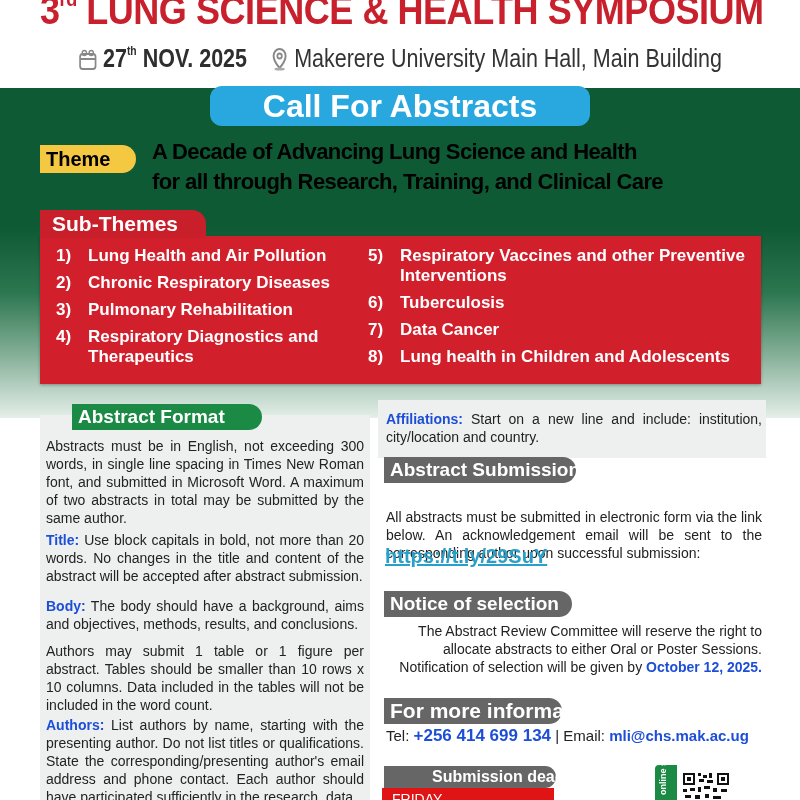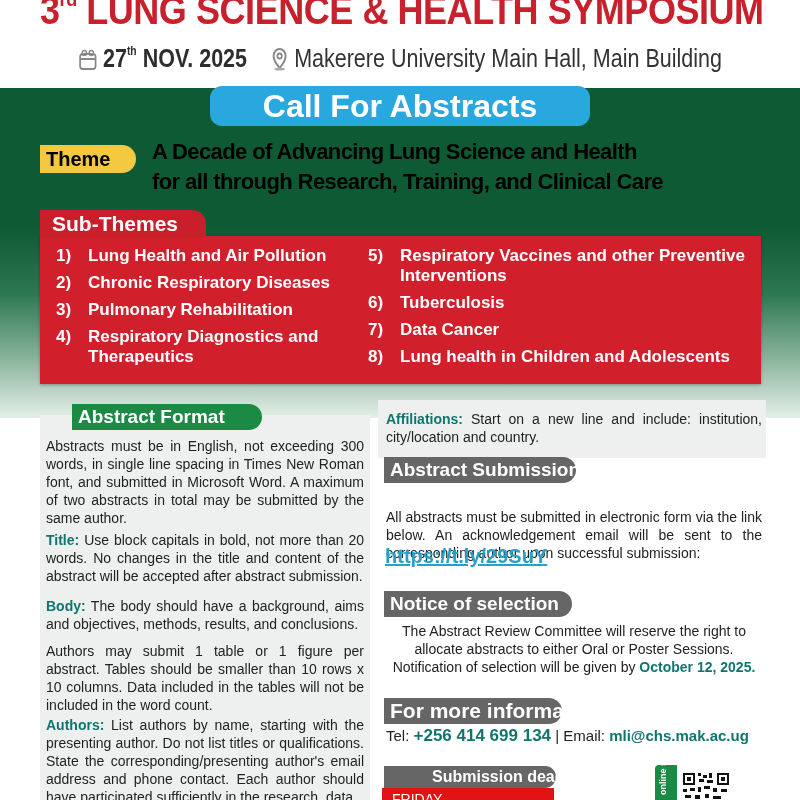--- a/index.html
+++ b/index.html
@@ -41,21 +41,21 @@
 
   .lbox { position: absolute; left: 40px; top: 415px; width: 330px; height: 385px; background: #eef0f0; }
   .rbox { position: absolute; left: 378px; top: 400px; width: 388px; height: 58px; background: #eef0f0; }
 
   .pill { position: absolute; height: 26px; color: #fff; font-weight: bold; font-size: 19px; line-height: 26px;
           padding-left: 6px; border-radius: 0 13px 13px 0; white-space: nowrap; }
   .pill.green-pill { background: #1a8a44; }
   .pill.grey-pill { background: #666; }
 
   .para { position: absolute; color: #222; font-size: 14px; line-height: 18px; text-align: justify; }
-  .para b { color: #0f766e; margin-top: 40px; }
+  .para b { color: #1d4ed8; margin-top: 40px; }
   .link { position: absolute; left: 385px; top: 545px; color: #2aa0c8; font-weight: bold; font-size: 20px; text-decoration: underline; }
 
   .deadline-red { position: absolute; left: 382px; top: 788px; width: 172px; height: 14px; background: #e01414; color: #fff; font-size: 14px; padding-left: 10px; line-height: 22px; overflow: hidden; }
 
   .qr-wrap { position: absolute; left: 655px; top: 765px; width: 74px; height: 40px; background: #fff; border-radius: 4px; }
   .qr-tab { position: absolute; left: 655px; top: 765px; width: 22px; height: 40px; background: #1a8a44; border-radius: 4px 0 0 0; }
   .qr-tab span { position: absolute; left: 3px; top: 30px; color: #fff; font-size: 9px; font-weight: bold;
                  transform: rotate(-90deg); transform-origin: left top; white-space: nowrap; }
 </style>
 </head>
@@ -117,21 +117,21 @@
 <div class="para" style="left:46px; top:716px; width:318px;"><b>Authors:</b><span> List authors by name, starting with the presenting author. Do not list titles or qualifications. State the corresponding/presenting author's email address and phone contact. Each author should have participated sufficiently in the research, data</span></div>
 
 <div class="rbox"></div>
 <div class="para" style="left:386px; top:410px; width:376px;"><b>Affiliations:</b><span> Start on a new line and include: institution, city/location and country.</span></div>
 
 <div class="pill grey-pill" style="left:384px; top:457px; width:192px;">Abstract Submission</div>
 <div class="para" style="left:386px; top:488px; width:376px;margin-top:20px;">All abstracts must be submitted in electronic form via the link below. An acknowledgement email will be sent to the corresponding author upon successful submission:</div>
 <a class="link">https://t.ly/29SuY</a>
 
 <div class="pill grey-pill" style="left:384px; top:591px; width:188px;">Notice of selection</div>
-<div class="para" style="left:386px; top:622px; width:376px; text-align:center;"><span>The Abstract Review Committee will reserve the right to allocate abstracts to either Oral or Poster Sessions. Notification of selection will be given by </span><b>October 12, 2025.</b></div>
+<div class="para" style="left:386px; top:622px; width:376px; text-align:right;"><span>The Abstract Review Committee will reserve the right to allocate abstracts to either Oral or Poster Sessions. Notification of selection will be given by </span><b>October 12, 2025.</b></div>
 
 <div class="pill grey-pill" style="left:384px; top:698px; width:178px; font-size:21px;">For more information</div>
 <div class="para" style="left:386px; top:727px; width:400px; text-align:left; font-size:15px;">
   <span>Tel: </span><b style="font-size:17px">+256 414 699 134</b><span> | </span><span>Email: </span><b>mli@chs.mak.ac.ug</b>
 </div>
 
 <div class="pill grey-pill" style="left:384px; top:766px; width:172px; height:22px; line-height:22px; font-size:16px;padding-left:48px;">Submission deadline</div>
 <div class="deadline-red">FRIDAY</div>
 
 <div class="qr-wrap">

